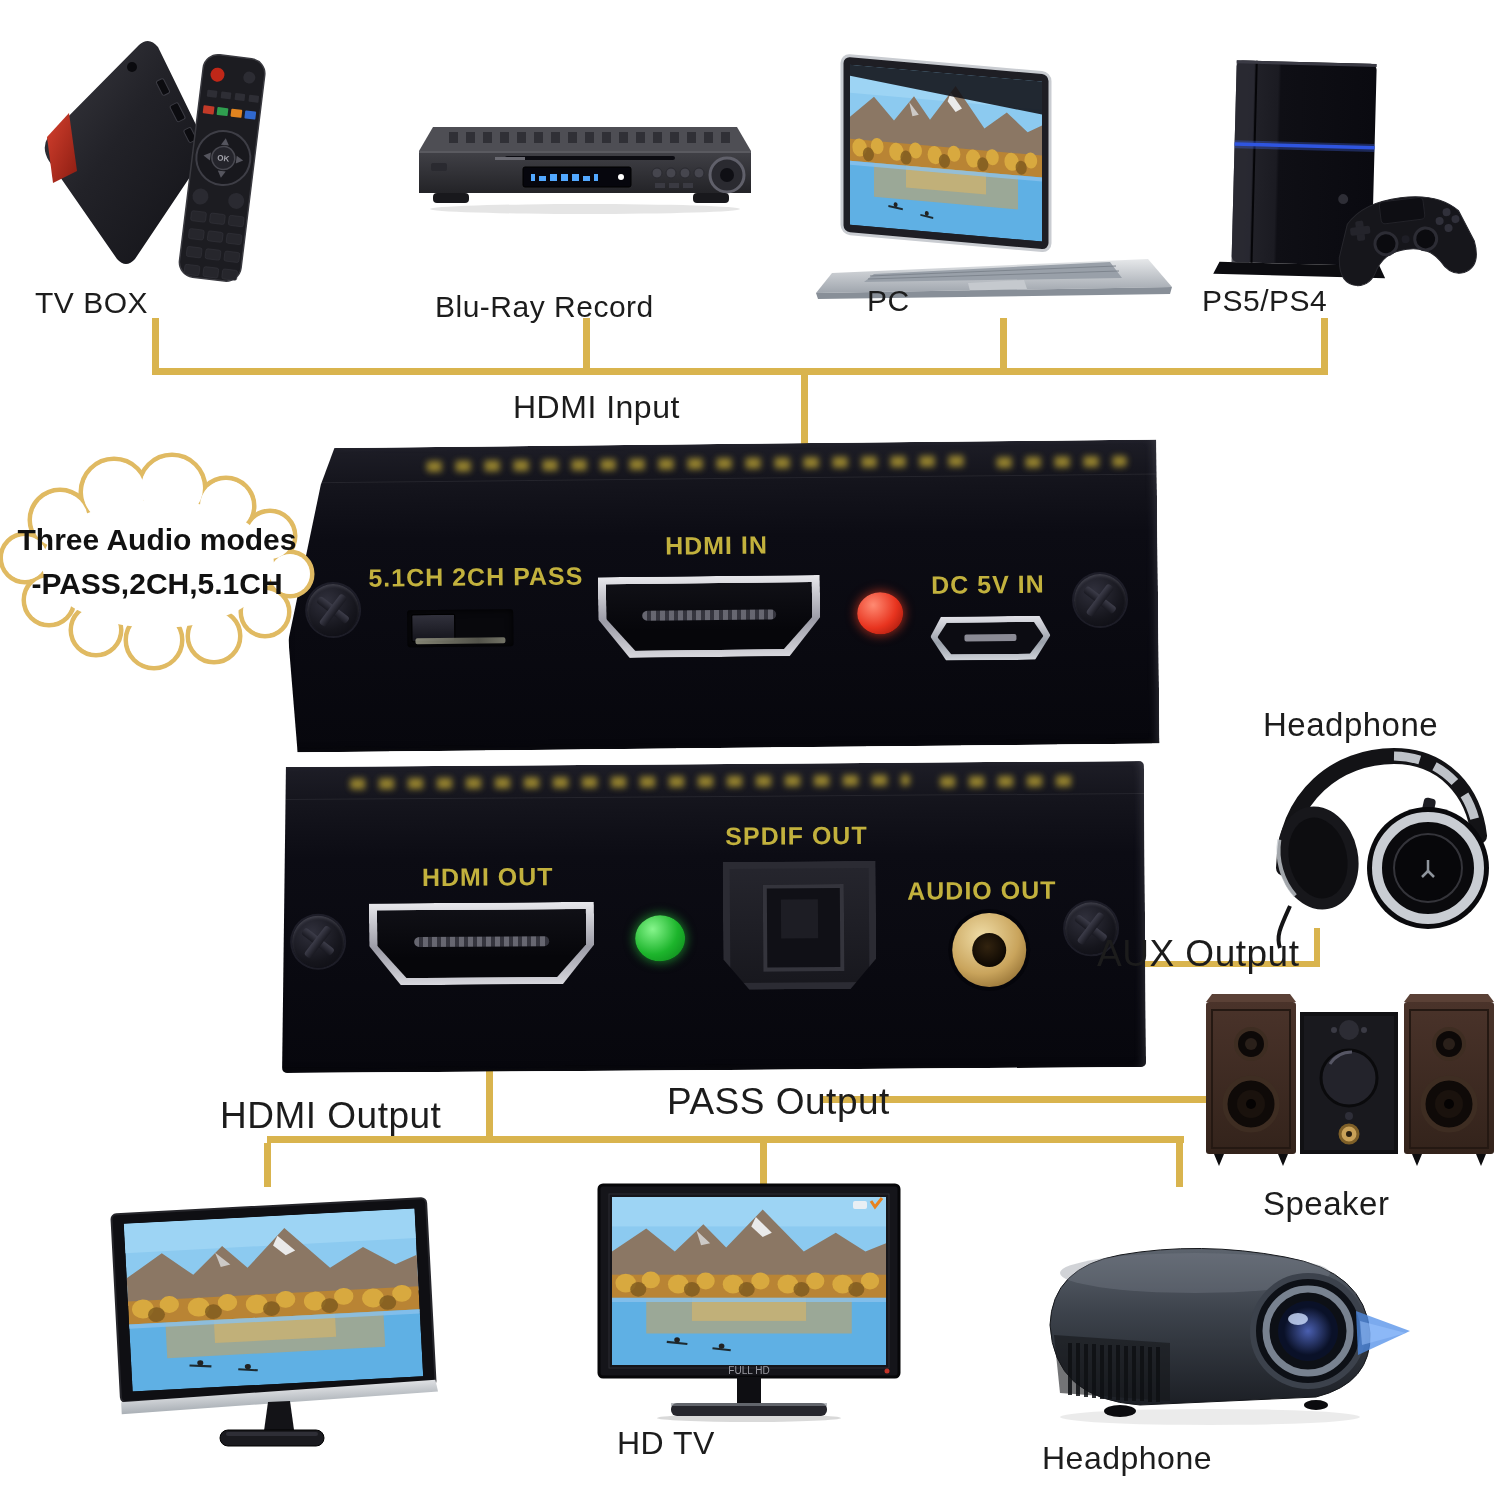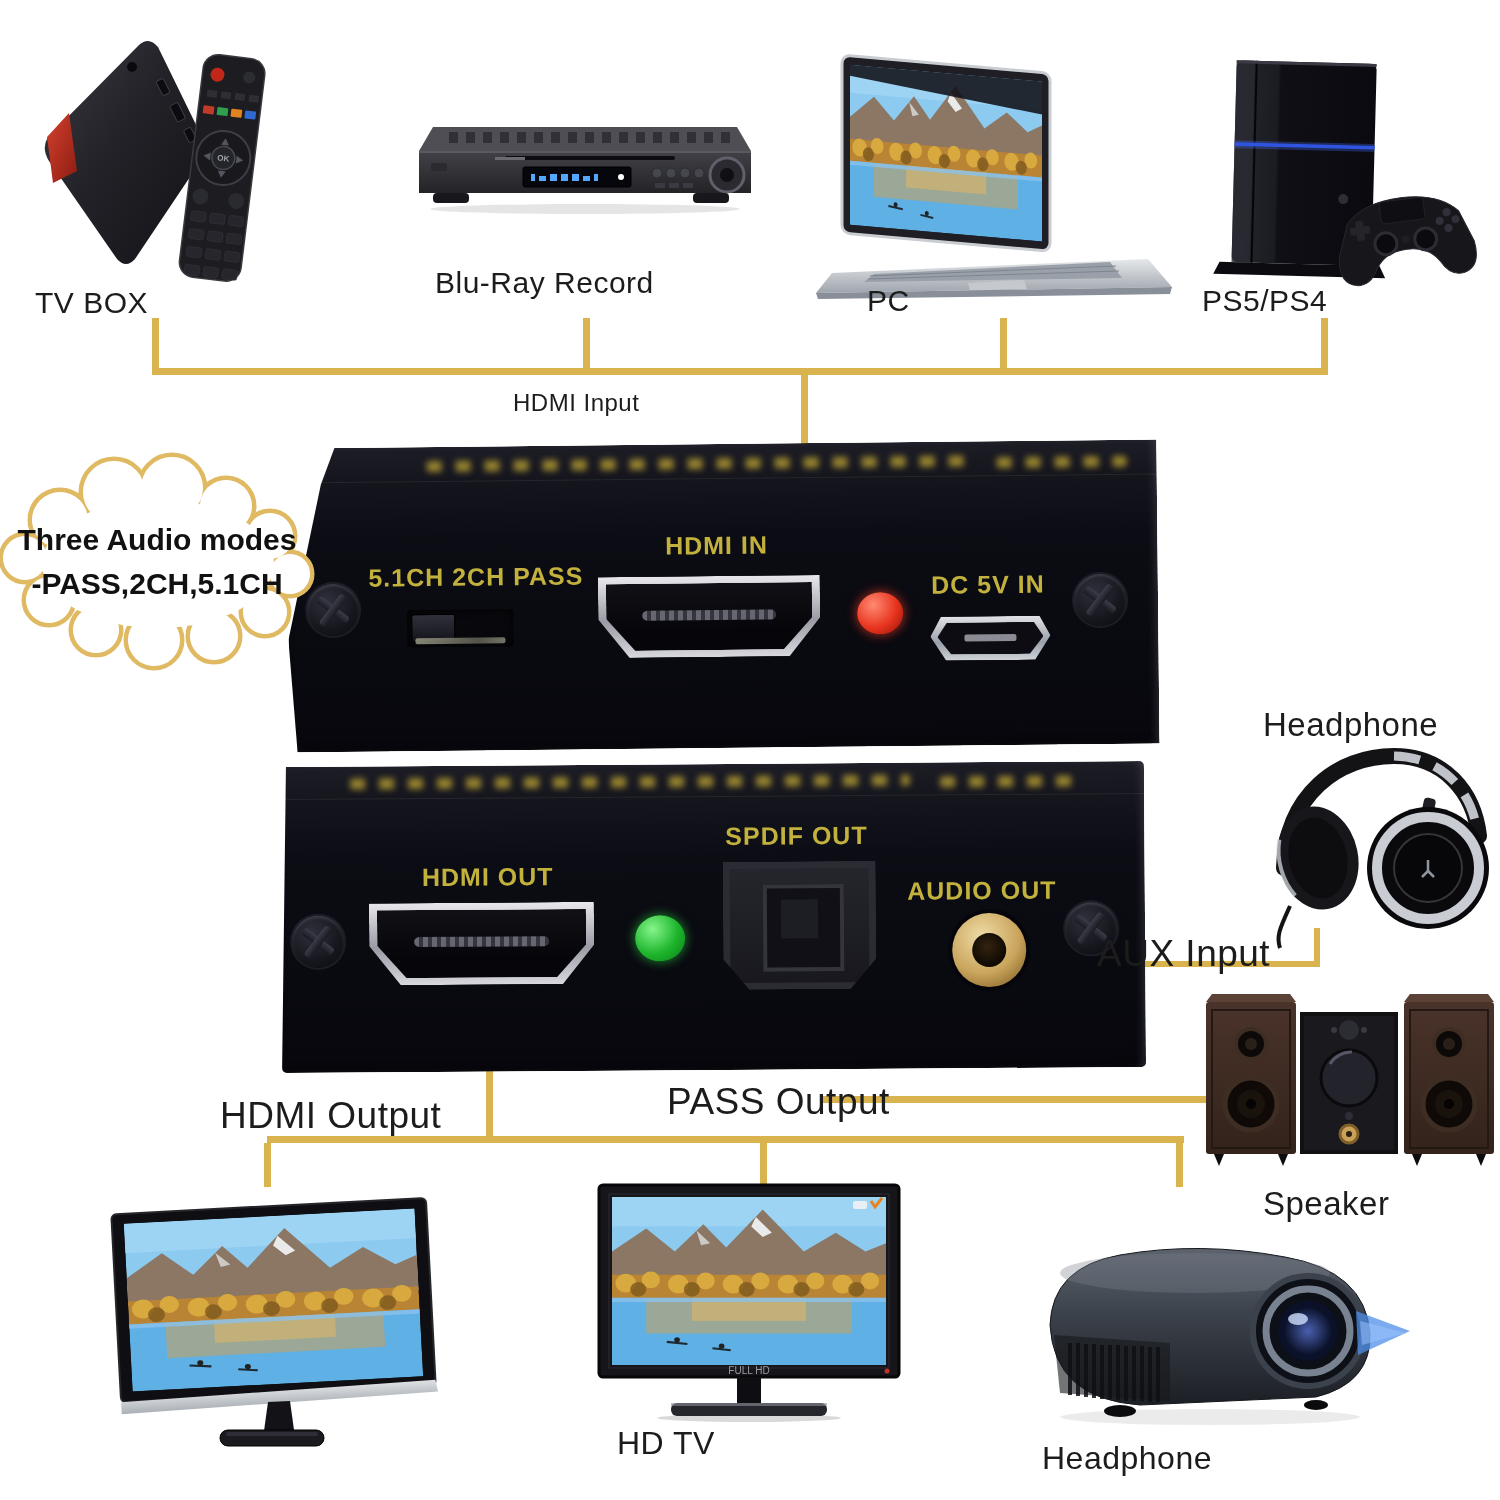--- a/index.html
+++ b/index.html
@@ -3,21 +3,21 @@
 <meta charset="utf-8">
 <style>
   html,body{margin:0;padding:0;background:#fff;}
   #stage{position:relative;width:1500px;height:1500px;background:#ffffff;overflow:hidden;
          font-family:"Liberation Sans",sans-serif;}
   
   .line{position:absolute;background:var(--connector_line,#d9b44e);z-index:1;}
   
   .lbl{position:absolute;color:#1c1c1c;font-weight:normal;text-align:left;white-space:nowrap;
        letter-spacing:.5px;z-index:3;}
-  .f30{font-size:30px}.f32{font-size:32px}.f33{font-size:33px}.f36{font-size:24px}.f37{font-size:37px}
+  .f30{font-size:30px}.f32{font-size:32px}.f33{font-size:33px}.f36{font-size:32px}.f37{font-size:37px}
   
   .box{position:absolute;z-index:2;
        background:linear-gradient(180deg,#1d1d26 0%,#15151d 11%,#0c0c14 30%,#07070d 100%);
        box-shadow:inset -6px 0 10px -4px rgba(190,190,210,.22), inset 0 -4px 8px -4px rgba(0,0,0,.8);}
   .goldlbl{position:absolute;color:var(--gold_text,#c2b13d);font-weight:bold;font-size:25px;
            letter-spacing:1px;text-align:center;white-space:nowrap;}
   .goldblur{position:absolute;height:11px;filter:blur(3px);border-radius:3px;opacity:.85;
             background:repeating-linear-gradient(90deg,rgba(196,170,52,.85) 0 15px,rgba(196,170,52,0) 15px 29px);}
   .screw{position:absolute;border-radius:50%;
          background:radial-gradient(circle at 38% 32%,#30303c,#15151c 62%,#0a0a10 100%);
@@ -119,21 +119,21 @@
   <div class="line" style="left:486px;top:1068px;width:7px;height:74px"></div>
   <div class="line" style="left:267px;top:1136px;width:917px;height:7px"></div>
   <div class="line" style="left:264px;top:1143px;width:7px;height:44px"></div>
   <div class="line" style="left:760px;top:1143px;width:7px;height:44px"></div>
   <div class="line" style="left:1176px;top:1143px;width:7px;height:44px"></div>
   <div class="line" style="left:820px;top:1096px;width:397px;height:7px"></div>
   <div class="line" style="left:1140px;top:961px;width:180px;height:6px"></div>
   <div class="line" style="left:1314px;top:928px;width:6px;height:38px"></div>
 
   <div class="lbl f30" style="left:35px;top:286px;width:250px">TV BOX</div>
-  <div class="lbl f30" style="left:435px;top:266px;width:300px">Blu-Ray Record</div>
+  <div class="lbl f30" style="left:435px;top:290px;width:300px">Blu-Ray Record</div>
   <div class="lbl f30" style="left:867px;top:284px;width:250px">PC</div>
   <div class="lbl f30" style="left:1202px;top:284px;width:250px">PS5/PS4</div>
   <div class="lbl f36" style="left:513px;top:389px;width:350px">HDMI Input</div>
 
   <svg class="dev" style="left:35px;top:25px" width="260" height="285" viewBox="0 0 260 285">
     <defs>
       <linearGradient id="tvbg" x1="0" y1="0" x2="1" y2="1">
         <stop offset="0" stop-color="#3a3a41"></stop>
           <stop offset=".45" stop-color="#222228"></stop>
           <stop offset="1" stop-color="#121217"></stop>
@@ -391,21 +391,21 @@
       <div class="inner"></div>
         <div class="inner2"></div>
     </div>
     <div class="goldlbl" style="left:551px;top:114px;width:300px">AUDIO OUT</div>
     <div class="jack" style="left:671px;top:151px;width:74px;height:74px">
       <div class="hole"></div>
     </div>
   </div>
 
   <div class="lbl f33" style="left:1263px;top:706px;width:250px">Headphone</div>
-  <div class="lbl f37" style="left:1097px;top:933px;width:300px">AUX Input</div>
+  <div class="lbl f37" style="left:1097px;top:933px;width:300px">AUX Output</div>
   <div class="lbl f33" style="left:1263px;top:1185px;width:250px">Speaker</div>
 
   <svg class="dev" style="left:1246px;top:740px" width="255" height="212" viewBox="0 0 255 212">
     <path d="M38,128 C40,55 92,16 148,16 C198,16 228,52 233,96" fill="none" stroke="#131316" stroke-width="16" stroke-linecap="round"></path>
     <path d="M148,16 C196,17 225,50 231,90" fill="none" stroke="#bfc3c9" stroke-width="9" stroke-dasharray="26 16"></path>
     <rect x="176" y="58" width="12" height="26" rx="4" fill="#1e1e24" transform="rotate(12 182 70)"></rect>
     <g transform="rotate(-12 72 118)">
       <ellipse cx="72" cy="118" rx="40" ry="52" fill="#17171b"></ellipse>
       <ellipse cx="72" cy="118" rx="29" ry="41" fill="#0d0d10"></ellipse>
       <path d="M38,92 A44,56 0 0 0 42,150" fill="none" stroke="#c6cad0" stroke-width="4" opacity=".8"></path>

